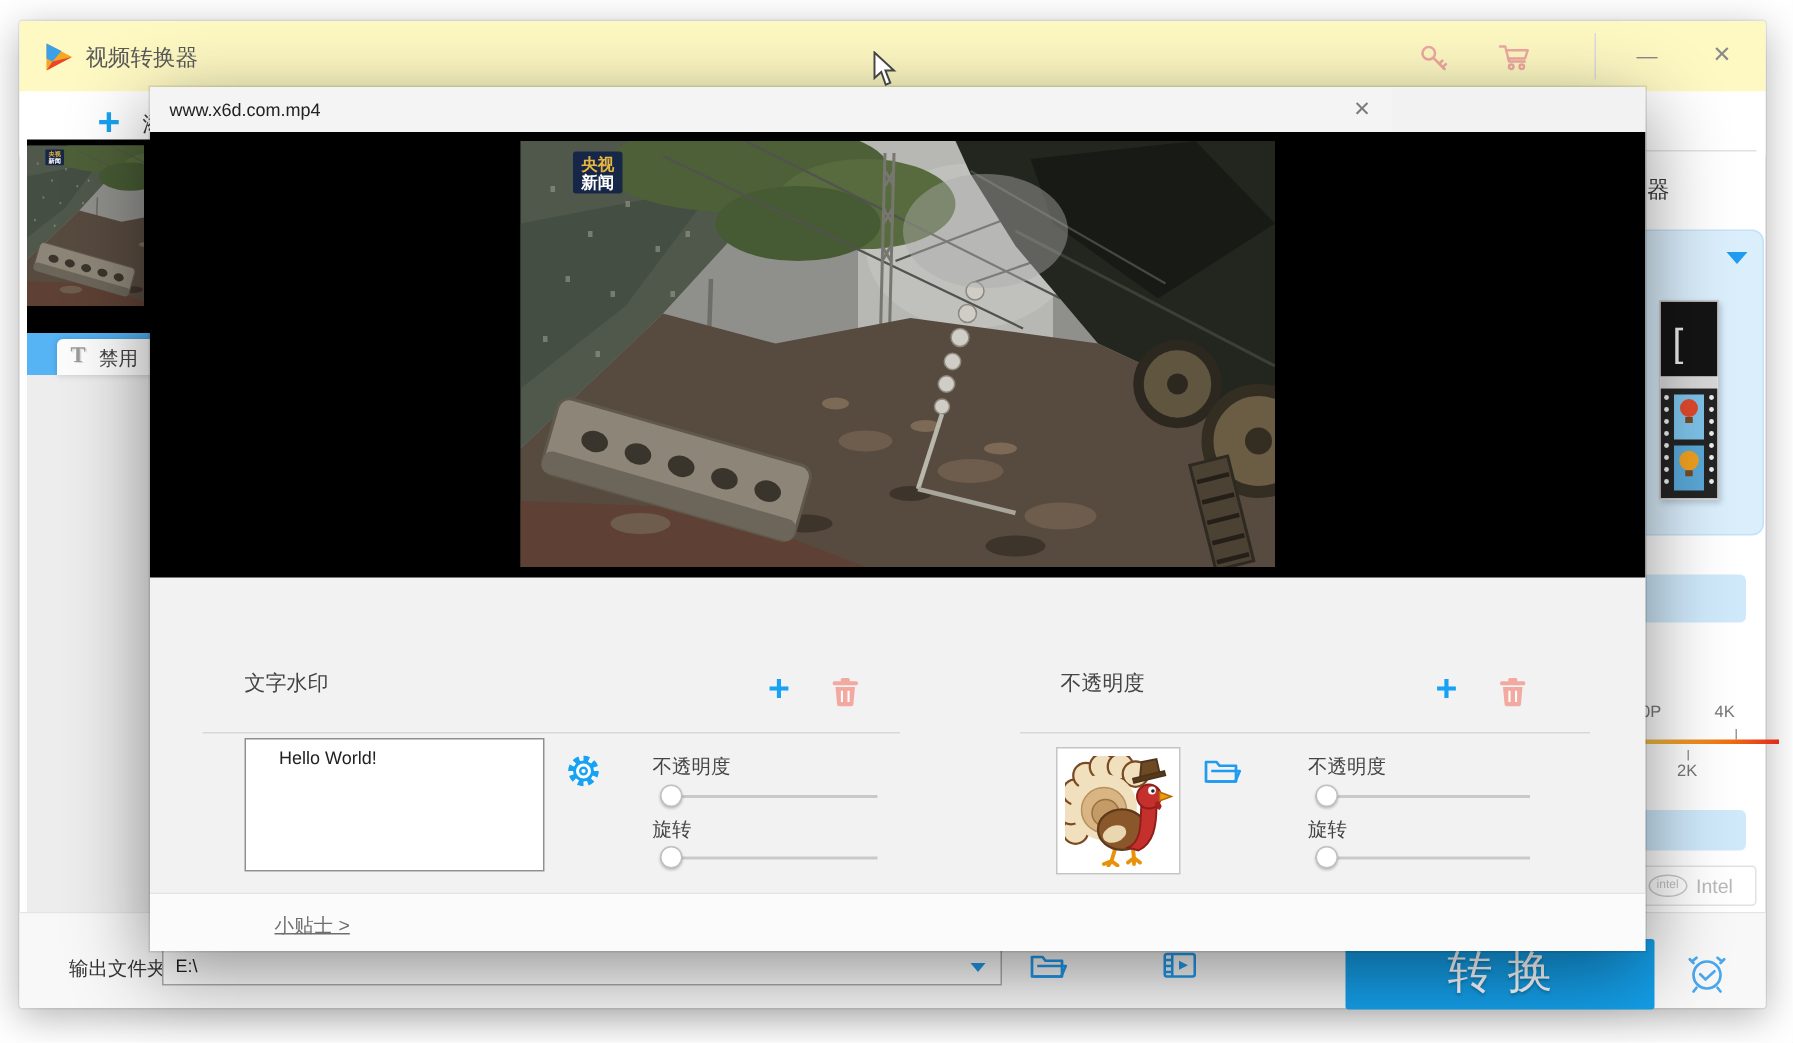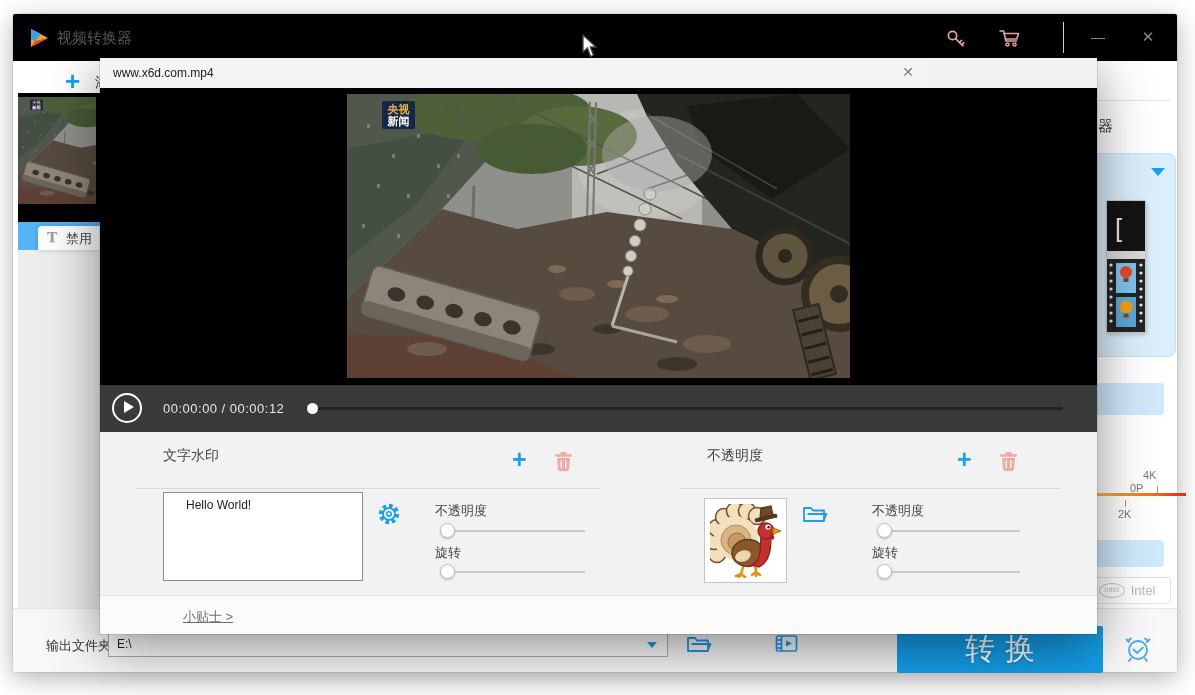--- a/index.html
+++ b/index.html
@@ -7,21 +7,21 @@
   .screen {
     position:relative; width:1195px; height:695px; overflow:hidden;
     font-family:"Liberation Sans","DejaVu Sans",sans-serif; background:#fff;
     -webkit-font-smoothing:antialiased;
   }
   .abs { position:absolute; }
 
   
   .window { left:13px; top:14px; width:1164px; height:658px; background:#fff;
     border-radius:2px; box-shadow:0 6px 26px rgba(0,0,0,.30), 0 0 0 1px rgba(0,0,0,.07); }
-  .titlebar { left:0; top:0; width:1164px; height:47px; background:#000000; border-radius:2px 2px 0 0; }
+  .titlebar { left:0; top:0; width:1164px; height:47px; background:#fef9c3; border-radius:2px 2px 0 0; }
   .app-title { left:44px; top:15px; font-size:15px; color:#5a5a5a; }
   .app-icon { left:15px; top:13px; }
   .key-icon { left:932px; top:14px; }
   .cart-icon { left:985px; top:13px; }
   .win-sep { left:1050px; top:8px; width:1px; height:31px; background:#dcdcdc; }
   .win-btn { width:34px; height:24px; text-align:center; color:#8a8a8a; font-size:14px; line-height:24px; cursor:default; }
   .min-btn { left:1068px; top:11px; }
   .x-btn { left:1118px; top:11px; font-size:15px; }
 
   .toolbar { left:0; top:47px; width:1164px; height:43px; background:#ffffff; }
@@ -42,21 +42,21 @@
   .rp-divider { left:1084px; top:86px; width:74px; height:1px; background:#e2e2e2; }
   .rp-frag { left:1085px; top:103px; font-size:15px; color:#3a3a3a; }
   .rp-bluepanel { left:1062px; top:139px; width:101px; height:204px; background:#daeefc;
     border:1px solid #c3e1f7; border-radius:8px; }
   .rp-caret { right:10px; top:14px; width:0; height:0; position:absolute;
     border-left:7px solid transparent; border-right:7px solid transparent; border-top:8px solid #1f9bef; }
   .rp-formatbox { left:30px; top:46px; width:40px; height:133px; background:#fff; border:1px solid #c9c9c9;
     box-shadow:1px 2px 4px rgba(0,0,0,.18); position:absolute; }
   .rp-bar1 { left:1081px; top:369px; width:70px; height:32px; background:#cfe9fb; border-radius:4px; }
   .rp-small { font-size:11px; color:#777; }
-  .rp-0p { left:1081px; top:468px;margin-left:36px; }
+  .rp-0p { left:1081px; top:455px; }
   .rp-4k { left:1130px; top:455px; }
   .rp-tick { width:1px; height:7px; background:#9a9a9a; }
   .rp-tick1 { left:1144px; top:472px; }
   .rp-tick2 { left:1112px; top:486px; }
   .rp-2k { left:1105px; top:494px; }
   .rp-grad { left:1072px; top:479px; width:101px; height:3px;
     background:linear-gradient(90deg,#f2d05a,#ef9b2a,#ee7211,#e02b1d); }
   .rp-bar2 { left:1081px; top:526px; width:70px; height:27px; background:#cfe9fb; border-radius:4px; }
   .rp-intel { left:1070px; top:563px; width:88px; height:27px; background:#fff; border:1px solid #e2e2e2;
     border-radius:3px; display:flex; align-items:center; justify-content:center; gap:6px; }
@@ -386,32 +386,20 @@
           <ellipse cx="310" cy="60" rx="55" ry="38" fill="#adaeaa" opacity="0.45"></ellipse>
           <g>
             <rect x="35" y="7" width="33" height="28" rx="2" fill="#132448" opacity="0.95"></rect>
             <text x="51.5" y="19" text-anchor="middle" font-size="11" font-weight="bold" fill="#e7b63f" font-family="Liberation Sans,sans-serif">央视</text>
             <text x="51.5" y="31" text-anchor="middle" font-size="11" font-weight="bold" fill="#ffffff" font-family="Liberation Sans,sans-serif">新闻</text>
           </g>
         </g>
       </svg>
     </div>
 
-    <div class="abs dlg-player">
-      <div class="abs play-btn">
-        <div class="play-tri"></div>
-      </div>
-      <div class="abs time">
-        <span>00:00:00</span><span>/</span><span>00:00:12</span>
-      </div>
-      <div class="abs seek">
-        <div class="seek-track"></div>
-        <div class="seek-thumb"></div>
-      </div>
-    </div>
 
     <div class="abs dlg-panel">
 
       <div class="abs wm-header h-text">文字水印</div>
       <div class="abs wm-plus plus-text">+</div>
       <svg class="abs trash-text icon" width="17" height="19" viewBox="0 0 17 19">
         <rect x="5.5" y="0" width="6" height="3" rx="1" fill="#f2a9a0"></rect>
         <rect x="0" y="2.2" width="17" height="2.6" rx="1.2" fill="#f2a9a0"></rect>
         <path d="M2,6 L15,6 L14,17 Q14,19 12,19 L5,19 Q3,19 3,17 Z" fill="#f2a9a0"></path>
         <line x1="6.3" y1="8.5" x2="6.3" y2="16" stroke="#ffffff" stroke-width="1.4"></line>

